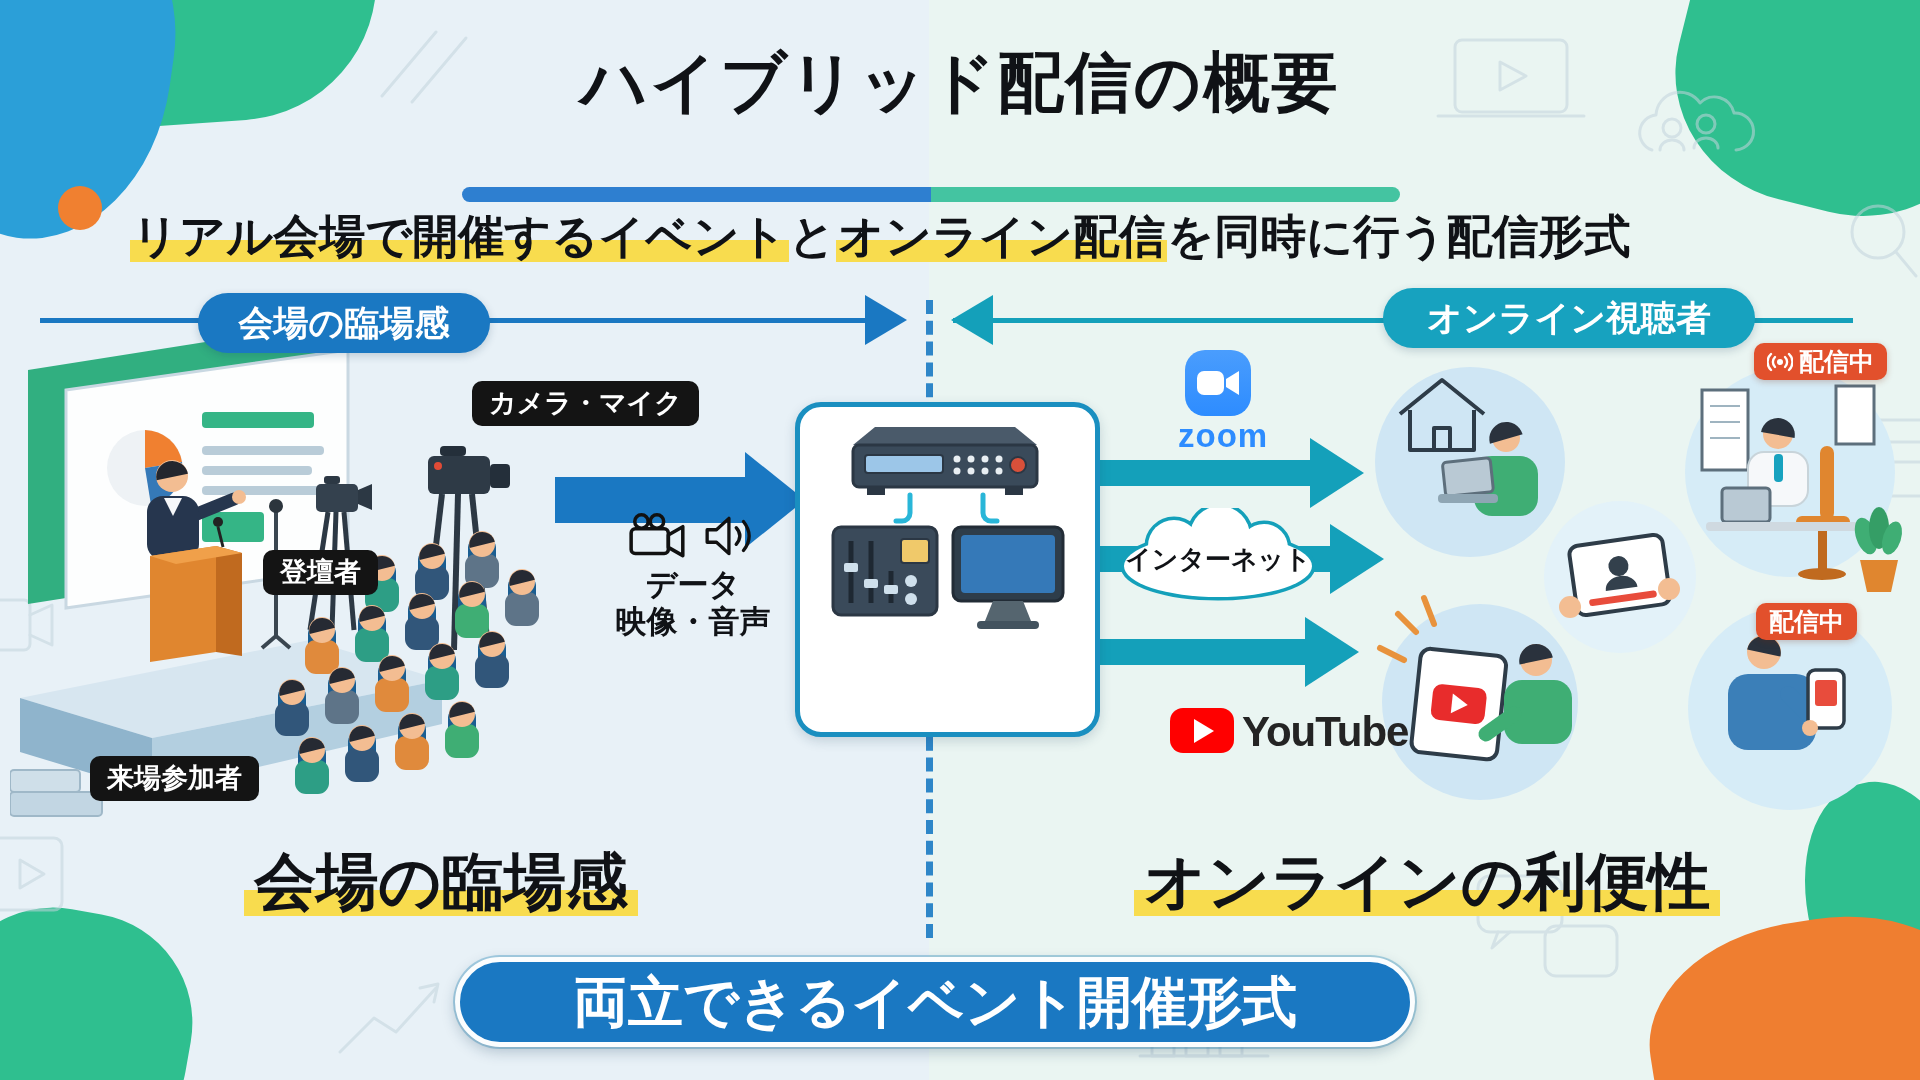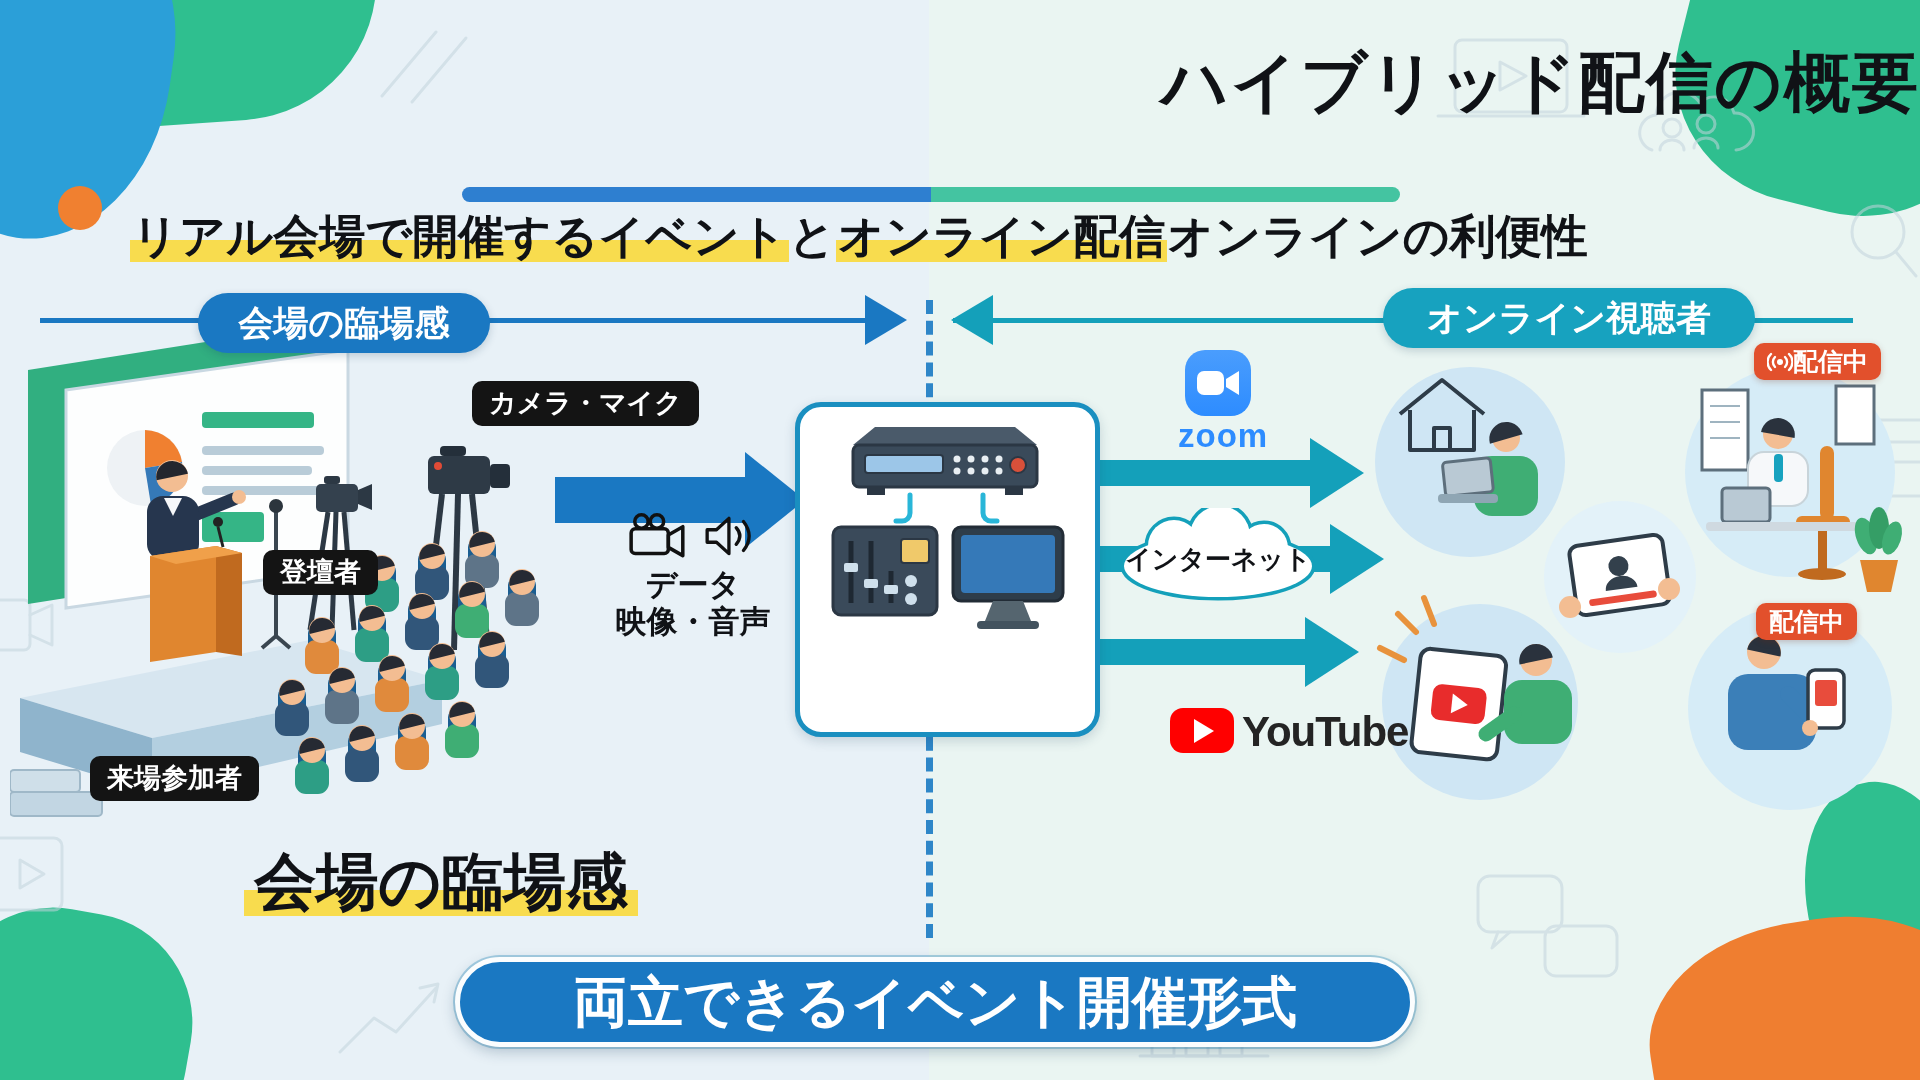--- a/index.html
+++ b/index.html
@@ -25,21 +25,21 @@
     border-radius:44%; transform:rotate(10deg); }
   .blob-br-orange{ right:-70px; bottom:-80px; width:340px; height:240px; background:#ef7e30;
     border-radius:46%; transform:rotate(-9deg); }
   .blob-br-green{ right:-55px; bottom:30px; width:165px; height:270px; background:#2fbf8f;
     border-radius:48%; transform:rotate(-14deg); }
 
   .doodles{ position:absolute; left:0; top:0; z-index:0; }
 
   
   .title{
-    position:absolute; left:0; top:38px; width:1920px; text-align:right;
+    position:absolute; left:0; top:38px; width:1920px; text-align:center;
     font-size:66px; font-weight:900; color:#101216; letter-spacing:2px; z-index:2;
   }
   .title-underline{ position:absolute; left:462px; top:187px; width:938px; height:15px;
     border-radius:8px; overflow:hidden; display:flex; z-index:2; }
   .title-underline .ul-left{ width:50%; height:100%; background:#2e7fd0; }
   .title-underline .ul-right{ width:50%; height:100%; background:#44c4a1; }
 
   .subtitle{
     position:absolute; left:130px; top:206px; width:1420px; text-align:center;
     font-size:46px; font-weight:900; color:#101216; z-index:2; white-space:nowrap;
@@ -116,21 +116,21 @@
 
   .yt{ position:absolute; left:1170px; top:708px; display:flex; gap:8px; z-index:2; }
   .yt-badge{ width:64px; height:45px; background:#ff0000; border-radius:13px;
     display:flex; align-items:center; justify-content:center; }
   .yt-tri{ width:0; height:0; border-left:20px solid #fff;
     border-top:12px solid transparent; border-bottom:12px solid transparent; margin-left:4px; }
   .yt-word{ font-size:42px; font-weight:700; color:#242424; letter-spacing:-1px; }
 
   
   .live{ position:absolute; z-index:3; background:#e2502c; color:#fff; font-weight:900;
-    font-size:25px; border-radius:10px; display:flex; align-items:center; 
+    font-size:25px; border-radius:10px; display:flex; align-items:center; gap:6px;
     padding:6px 13px; line-height:1; box-shadow:0 2px 6px rgba(120,40,10,.25); }
   .live-top{ left:1754px; top:343px; }
   .live-mid{ left:1756px; top:603px; }
 
   
   .stage{ position:absolute; left:10px; top:300px; z-index:1; }
   .viewers{ position:absolute; left:1358px; top:330px; z-index:1; }
 
   
   .caption{ position:absolute; top:840px; width:640px; text-align:center; z-index:2;
@@ -208,21 +208,21 @@
         <line x1="1886" y1="442" x2="1920" y2="442"></line>
         <line x1="1886" y1="462" x2="1920" y2="462"></line>
       </g>
   </svg>
 
   <div class="title">ハイブリッド配信の概要</div>
   <div class="title-underline">
     <span class="ul-left"></span>
       <span class="ul-right"></span>
   </div>
-  <div class="subtitle"><span class="hl">リアル会場で開催するイベント</span><span>と</span><span class="hl">オンライン配信</span><span>オンラインの利便性</span></div>
+  <div class="subtitle"><span class="hl">リアル会場で開催するイベント</span><span>と</span><span class="hl">オンライン配信</span><span>を同時に行う配信形式</span></div>
 
   <div class="zone-line zone-line-left"></div>
   <div class="zone-head-right"></div>
   <div class="pill pill-venue">会場の臨場感</div>
 
   <div class="zone-line zone-line-right"></div>
   <div class="zone-head-left"></div>
   <div class="pill pill-online">オンライン視聴者</div>
 
   <div class="divider"></div>
@@ -537,16 +537,19 @@
     </svg>
     <span>配信中</span>
   </div>
   <div class="live live-mid">
     <span>配信中</span>
   </div>
 
   <div class="caption caption-left">
     <span class="hl-big">会場の臨場感</span>
   </div>
+  <div class="caption caption-right">
+    <span class="hl-big">オンラインの利便性</span>
+  </div>
 
   <div class="banner">両立できるイベント開催形式</div>
 
 </div>
 
 </body></html>

